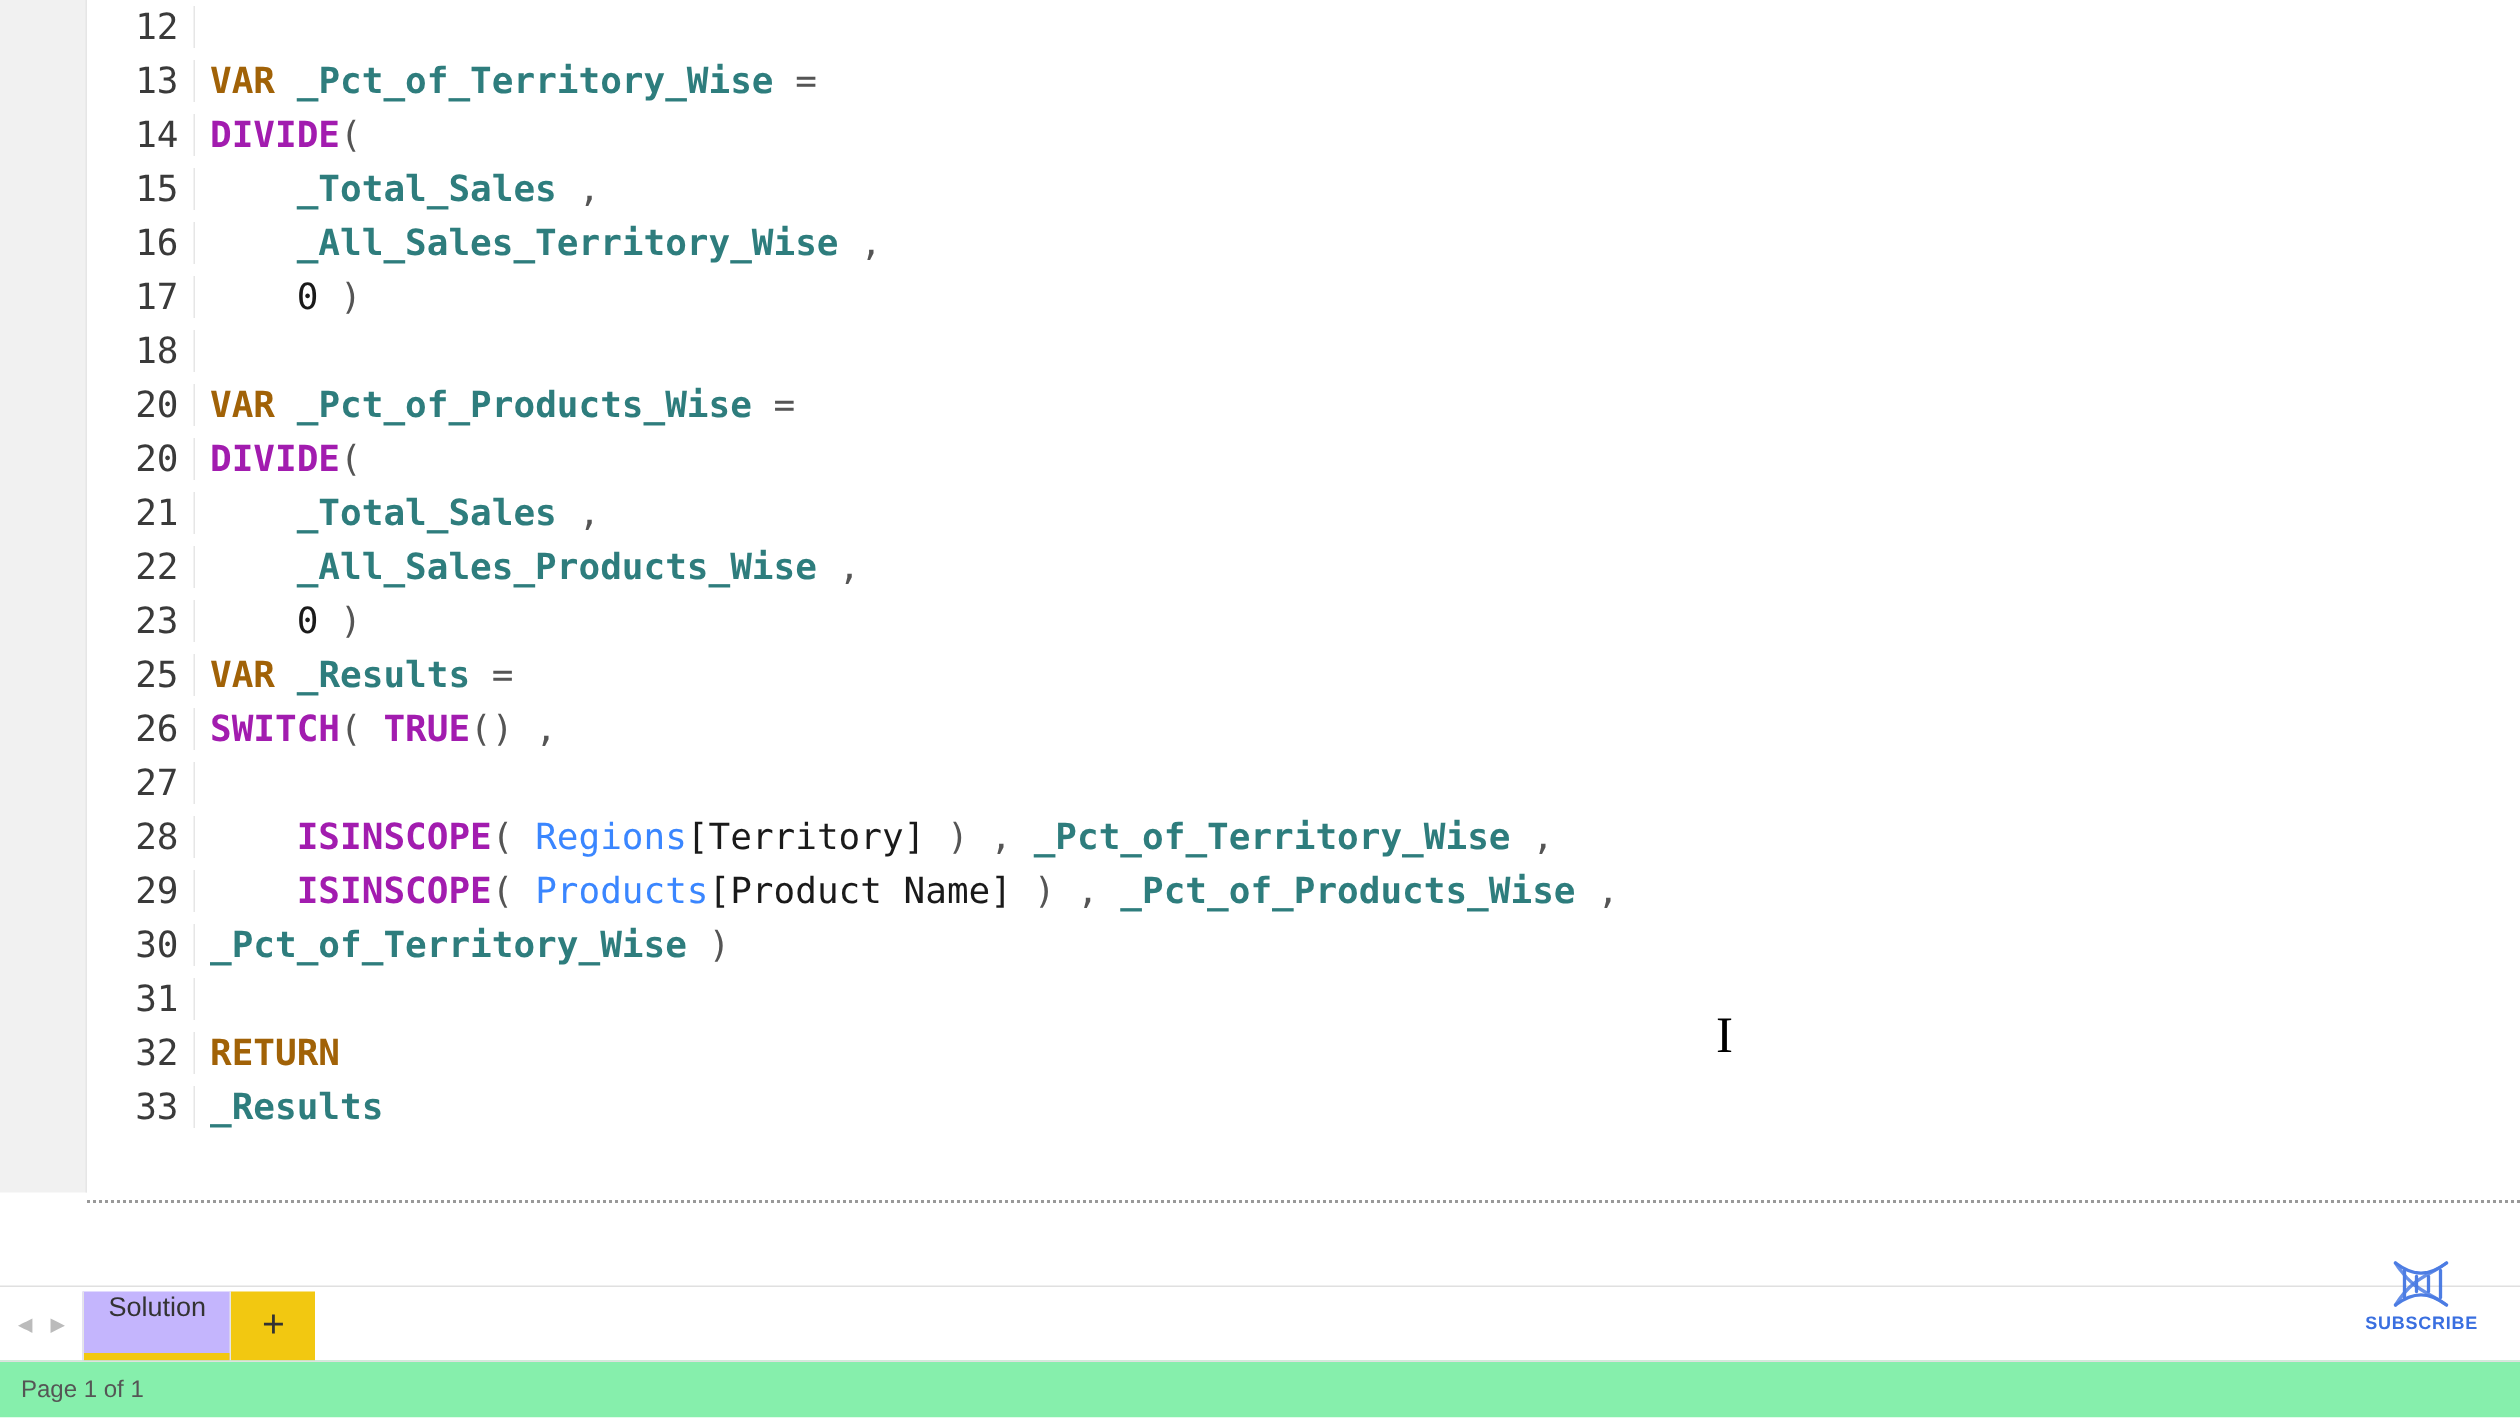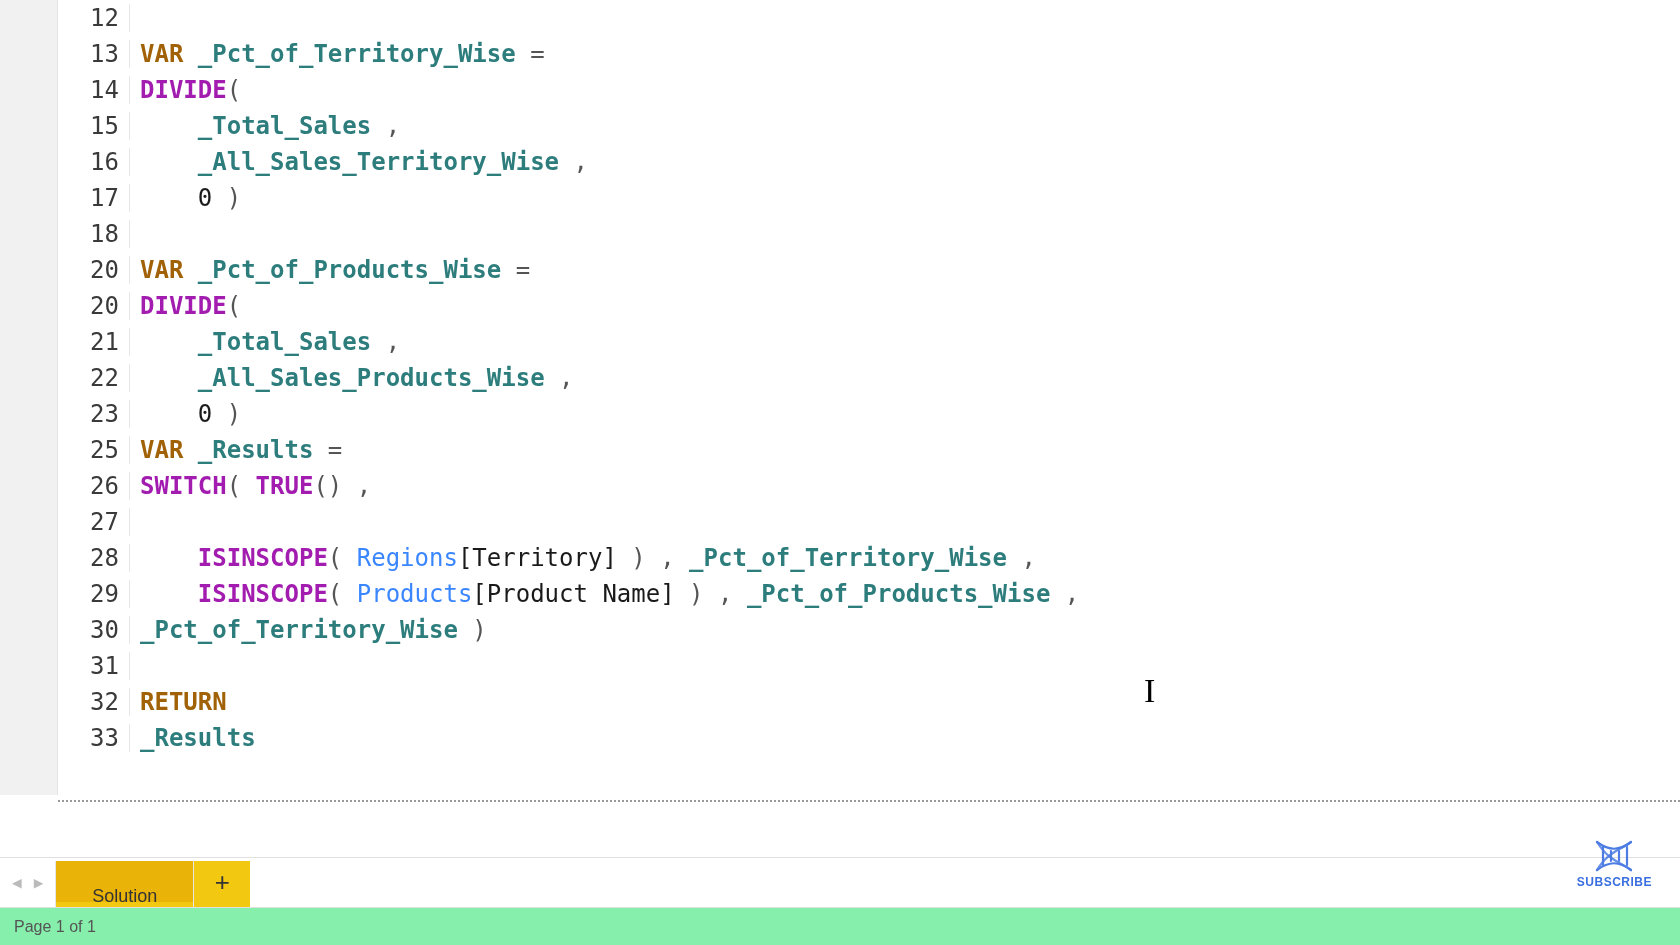--- a/index.html
+++ b/index.html
@@ -103,29 +103,29 @@
 
   .tab-nav-btn {
     color: #bbb;
     font-size: 16px;
     padding: 4px;
     cursor: default;
   }
 
   .tab {
     height: 46px;
-    padding: 0 36px;
-    display: flex;
-    align-items: flex-end;
+    padding: 0 16px;
+    display: flex;
+    align-items: flex-start;
     font-family: 'Segoe UI', sans-serif;
     font-size: 18px;
     color: #333;
     border-right: 1px solid #e6e6e6;
     border-left: 1px solid #e6e6e6;
-    background: #eab308;
+    background: #c4b5fd;
     position: relative;
   }
 
   .tab.active::after {
     content: "";
     position: absolute;
     left: 0; right: 0; bottom: 0;
     height: 5px;
     background: #F2C811;
   }

